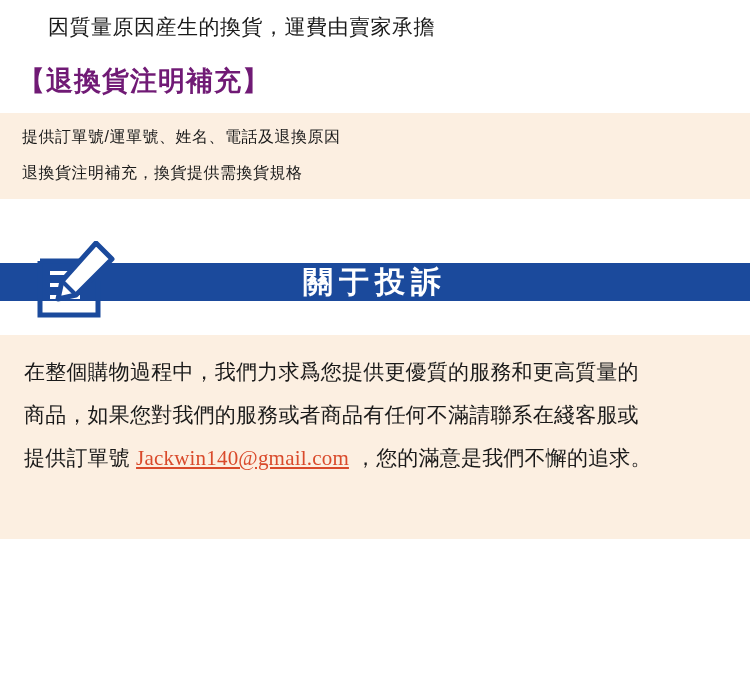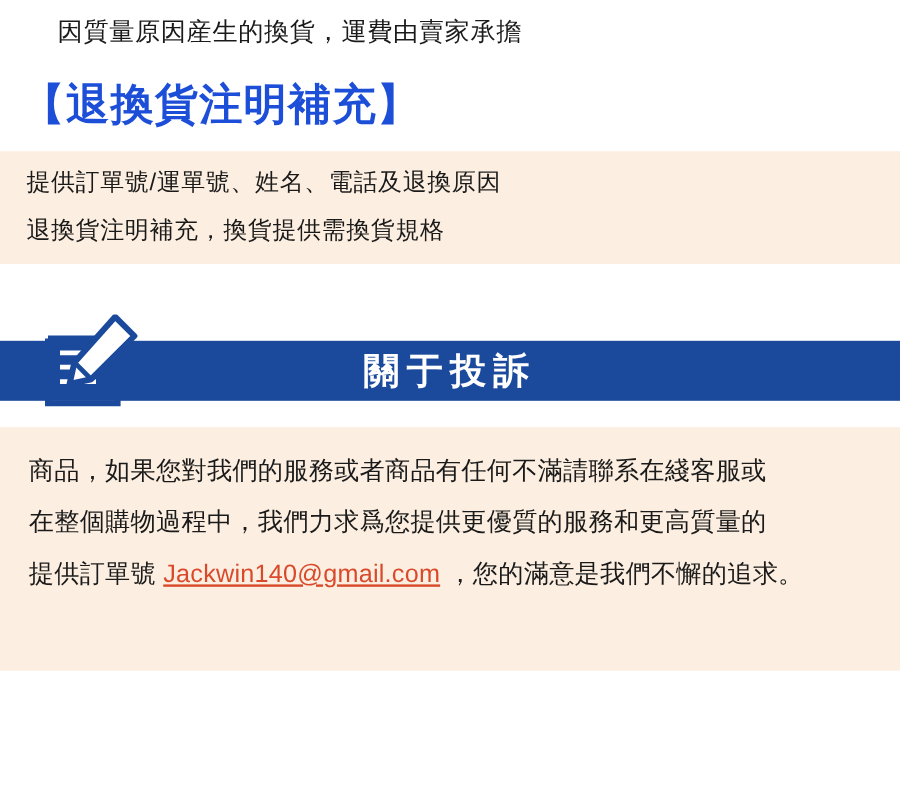--- a/index.html
+++ b/index.html
@@ -28,36 +28,36 @@
     font-size: 21px;
     line-height: 1.0;
     color: #1a1a1a;
     padding-left: 48px;
     margin-bottom: 24px;
     letter-spacing: 0.5px;
   }
 
   
   .bracket-heading {
-    font-size: 36px;
+    font-size: 27px;
     font-weight: bold;
-    color: #1d4ed8;
+    color: #701a75;
     padding-left: 18px;
     margin-top: 26px;
     margin-bottom: 14px;
     letter-spacing: 1px;
   }
 
   
   .note-block {
     background: #fcefe1;
     padding: 16px 0 18px 0;
   }
   .note-line {
-    font-size: 20px;
+    font-size: 16px;
     line-height: 1.0;
     color: #1a1a1a;
     padding-left: 22px;
     margin-bottom: 20px;
     letter-spacing: 0.5px;
   }
   .note-line:last-child {
     margin-bottom: 0;
   }
 
@@ -65,21 +65,21 @@
   .banner-wrap {
     position: relative;
     margin-top: 52px;
     height: 62px;
   }
   .banner-bar {
     position: absolute;
     left: 0;
     top: 12px;
     width: 750px;
-    height: 50px;
+    height: 38px;
     background: #1b4a9c;
     display: flex;
     align-items: center;
     justify-content: center;
   }
   .banner-title {
     color: #ffffff;
     font-size: 30px;
     font-weight: bold;
     letter-spacing: 6px;
@@ -109,20 +109,21 @@
     margin-bottom: 22px;
     letter-spacing: 0.2px;
     white-space: nowrap;
   }
   .para-line:last-child {
     margin-bottom: 0;
   }
   .email {
     color: #d94a2b;
     text-decoration: underline;
+    font-family: Liberation Serif, serif;
   }
 </style>
 </head>
 <body>
 
 <div class="page">
 
   <div class="top-lines">
     <div class="top-line">因質量原因産生的換貨，運費由賣家承擔</div>
   </div>
@@ -143,18 +144,18 @@
       <path d="M4 20 L48 20" fill="none" stroke="#1b4a9c" stroke-width="5"></path>
       <path d="M14 32 L40 32" fill="none" stroke="#ffffff" stroke-width="4"></path>
       <path d="M14 44 L36 44" fill="none" stroke="#ffffff" stroke-width="4"></path>
       <path d="M14 56 L44 56" fill="none" stroke="#ffffff" stroke-width="4"></path>
       <path d="M60 2 L76 18 L40 54 L22 58 L26 40 Z" fill="#ffffff" stroke="#1b4a9c" stroke-width="5" stroke-linejoin="round"></path>
       <path d="M26 40 L40 54" fill="none" stroke="#1b4a9c" stroke-width="4"></path>
     </svg>
   </div>
 
   <div class="para-block">
+    <div class="para-line">在整個購物過程中，我們力求爲您提供更優質的服務和更高質量的</div>
     <div class="para-line">商品，如果您對我們的服務或者商品有任何不滿請聯系在綫客服或</div>
-    <div class="para-line">在整個購物過程中，我們力求爲您提供更優質的服務和更高質量的</div>
     <div class="para-line"><span>提供訂單號 </span><a class="email" href="#">Jackwin140@gmail.com</a><span> ，您的滿意是我們不懈的追求。</span></div>
   </div>
 
 </div>
 
 </body></html>

